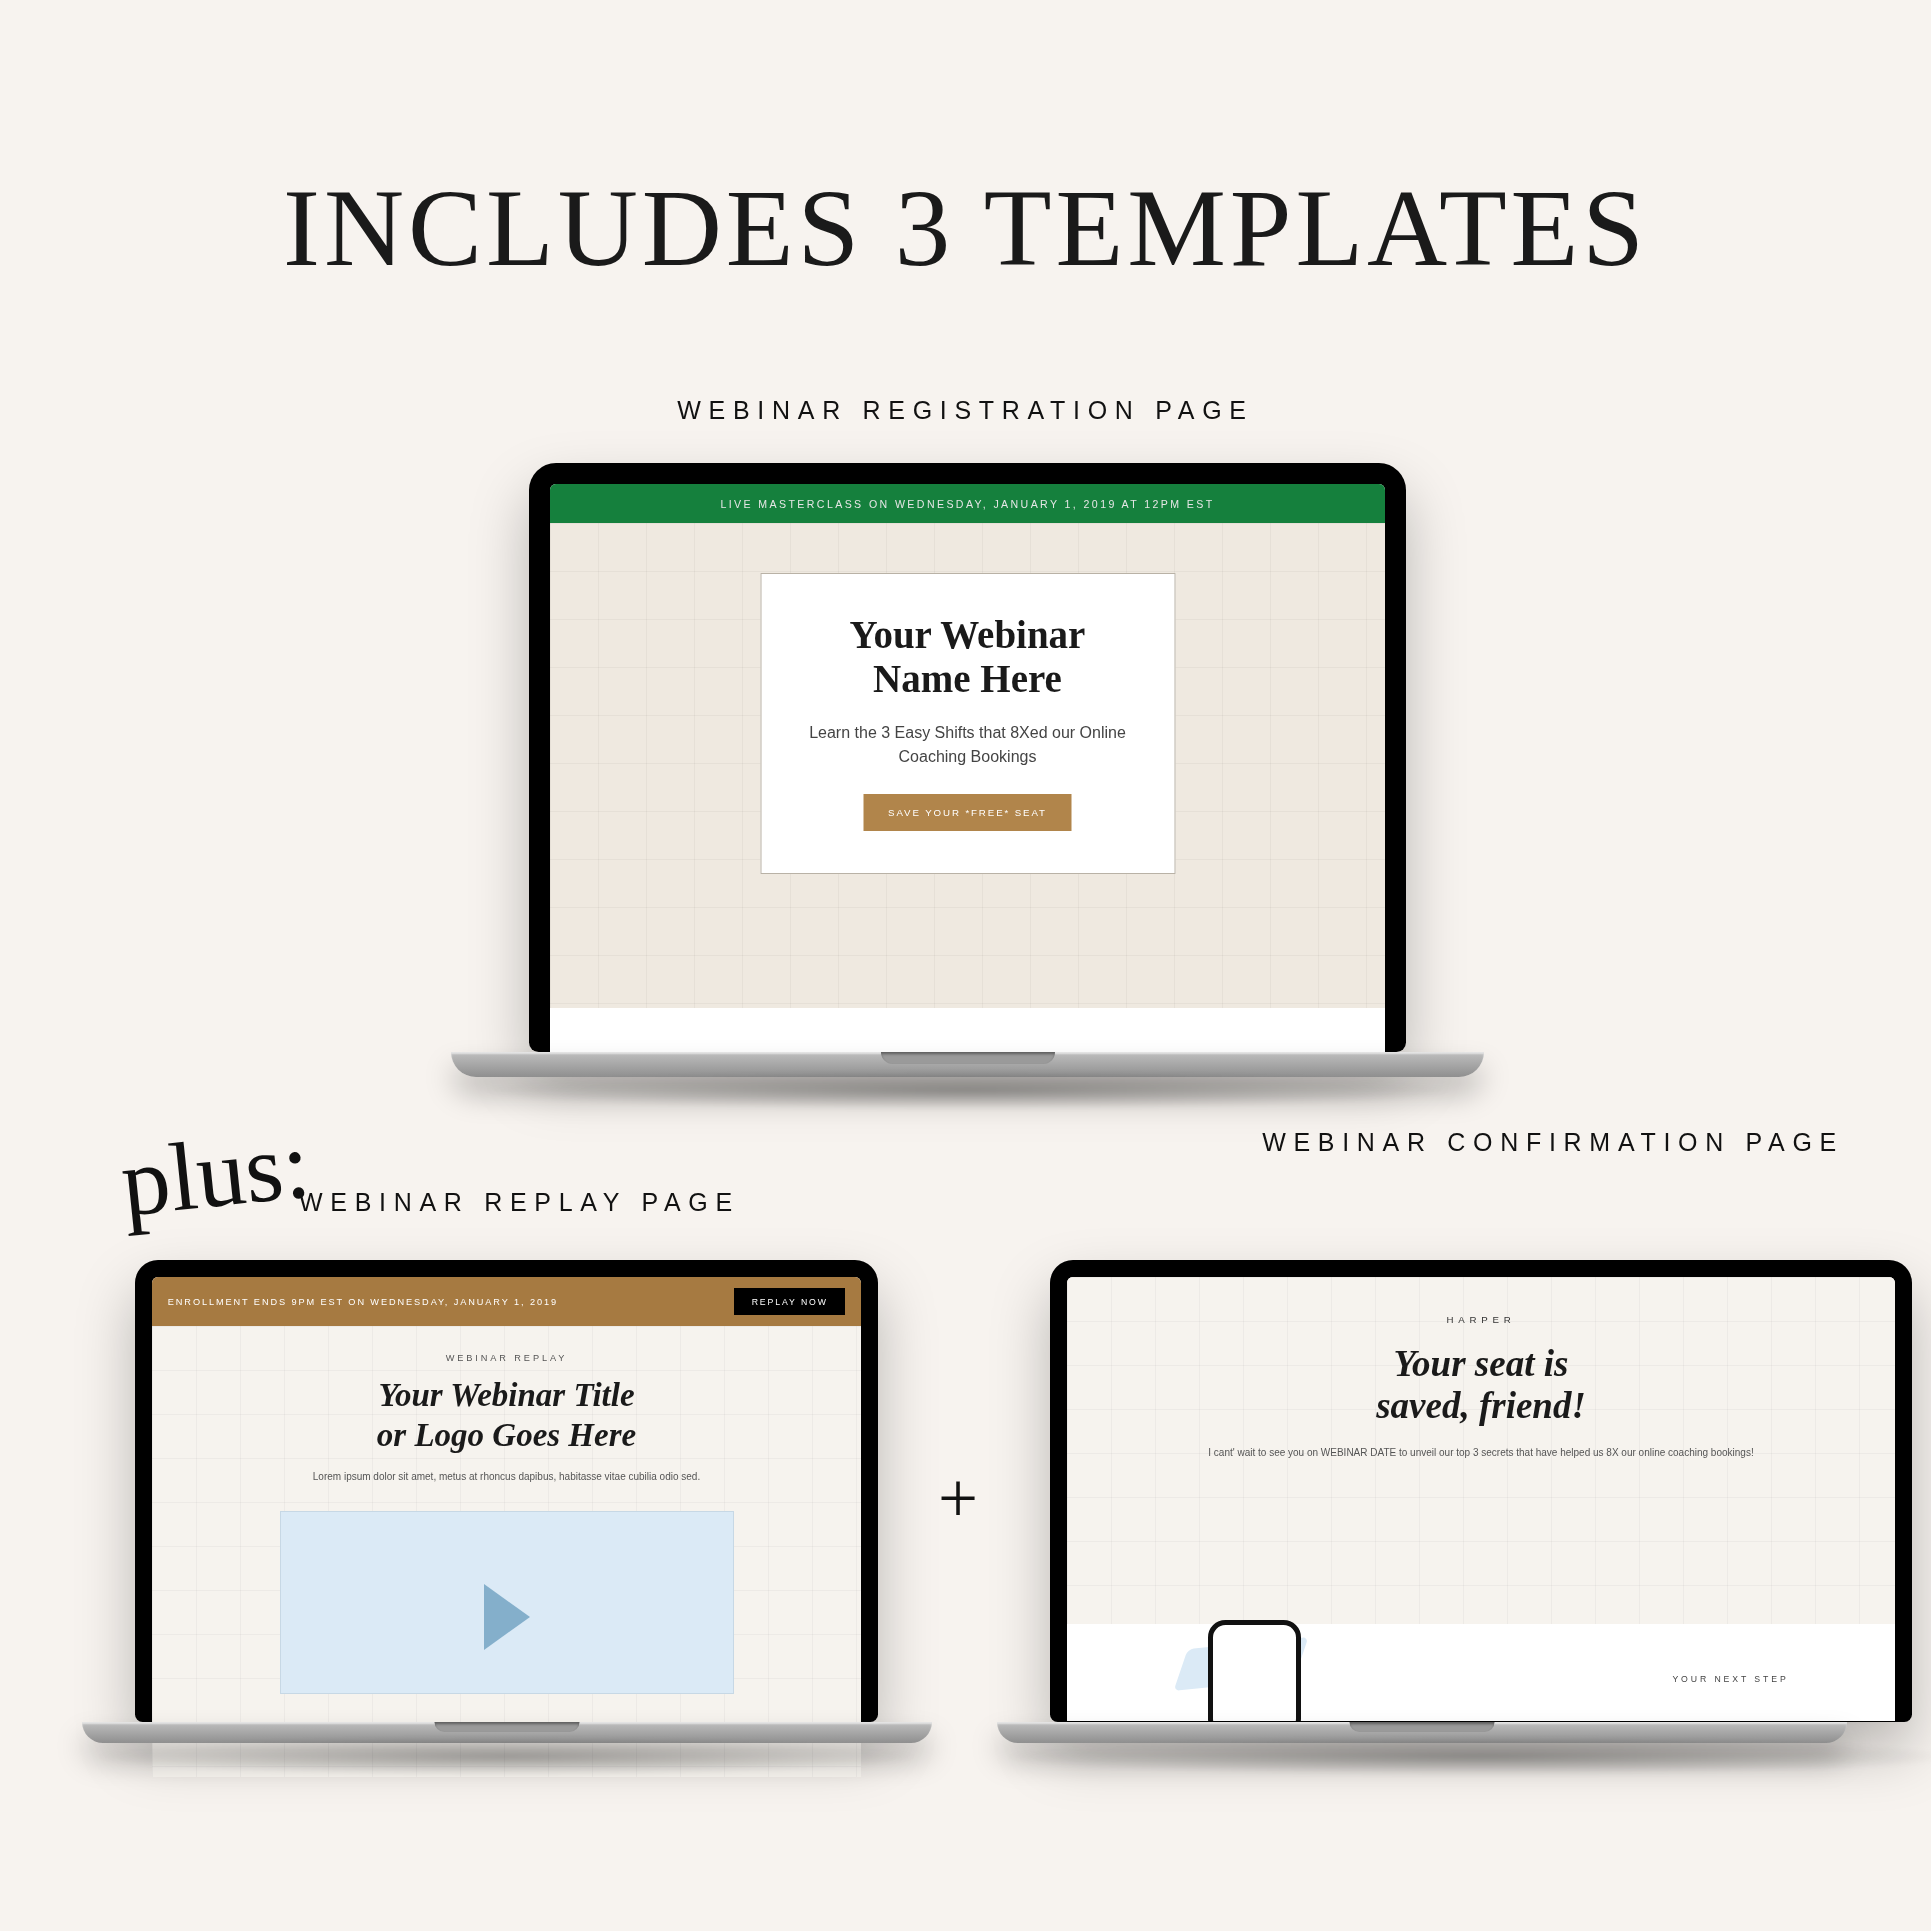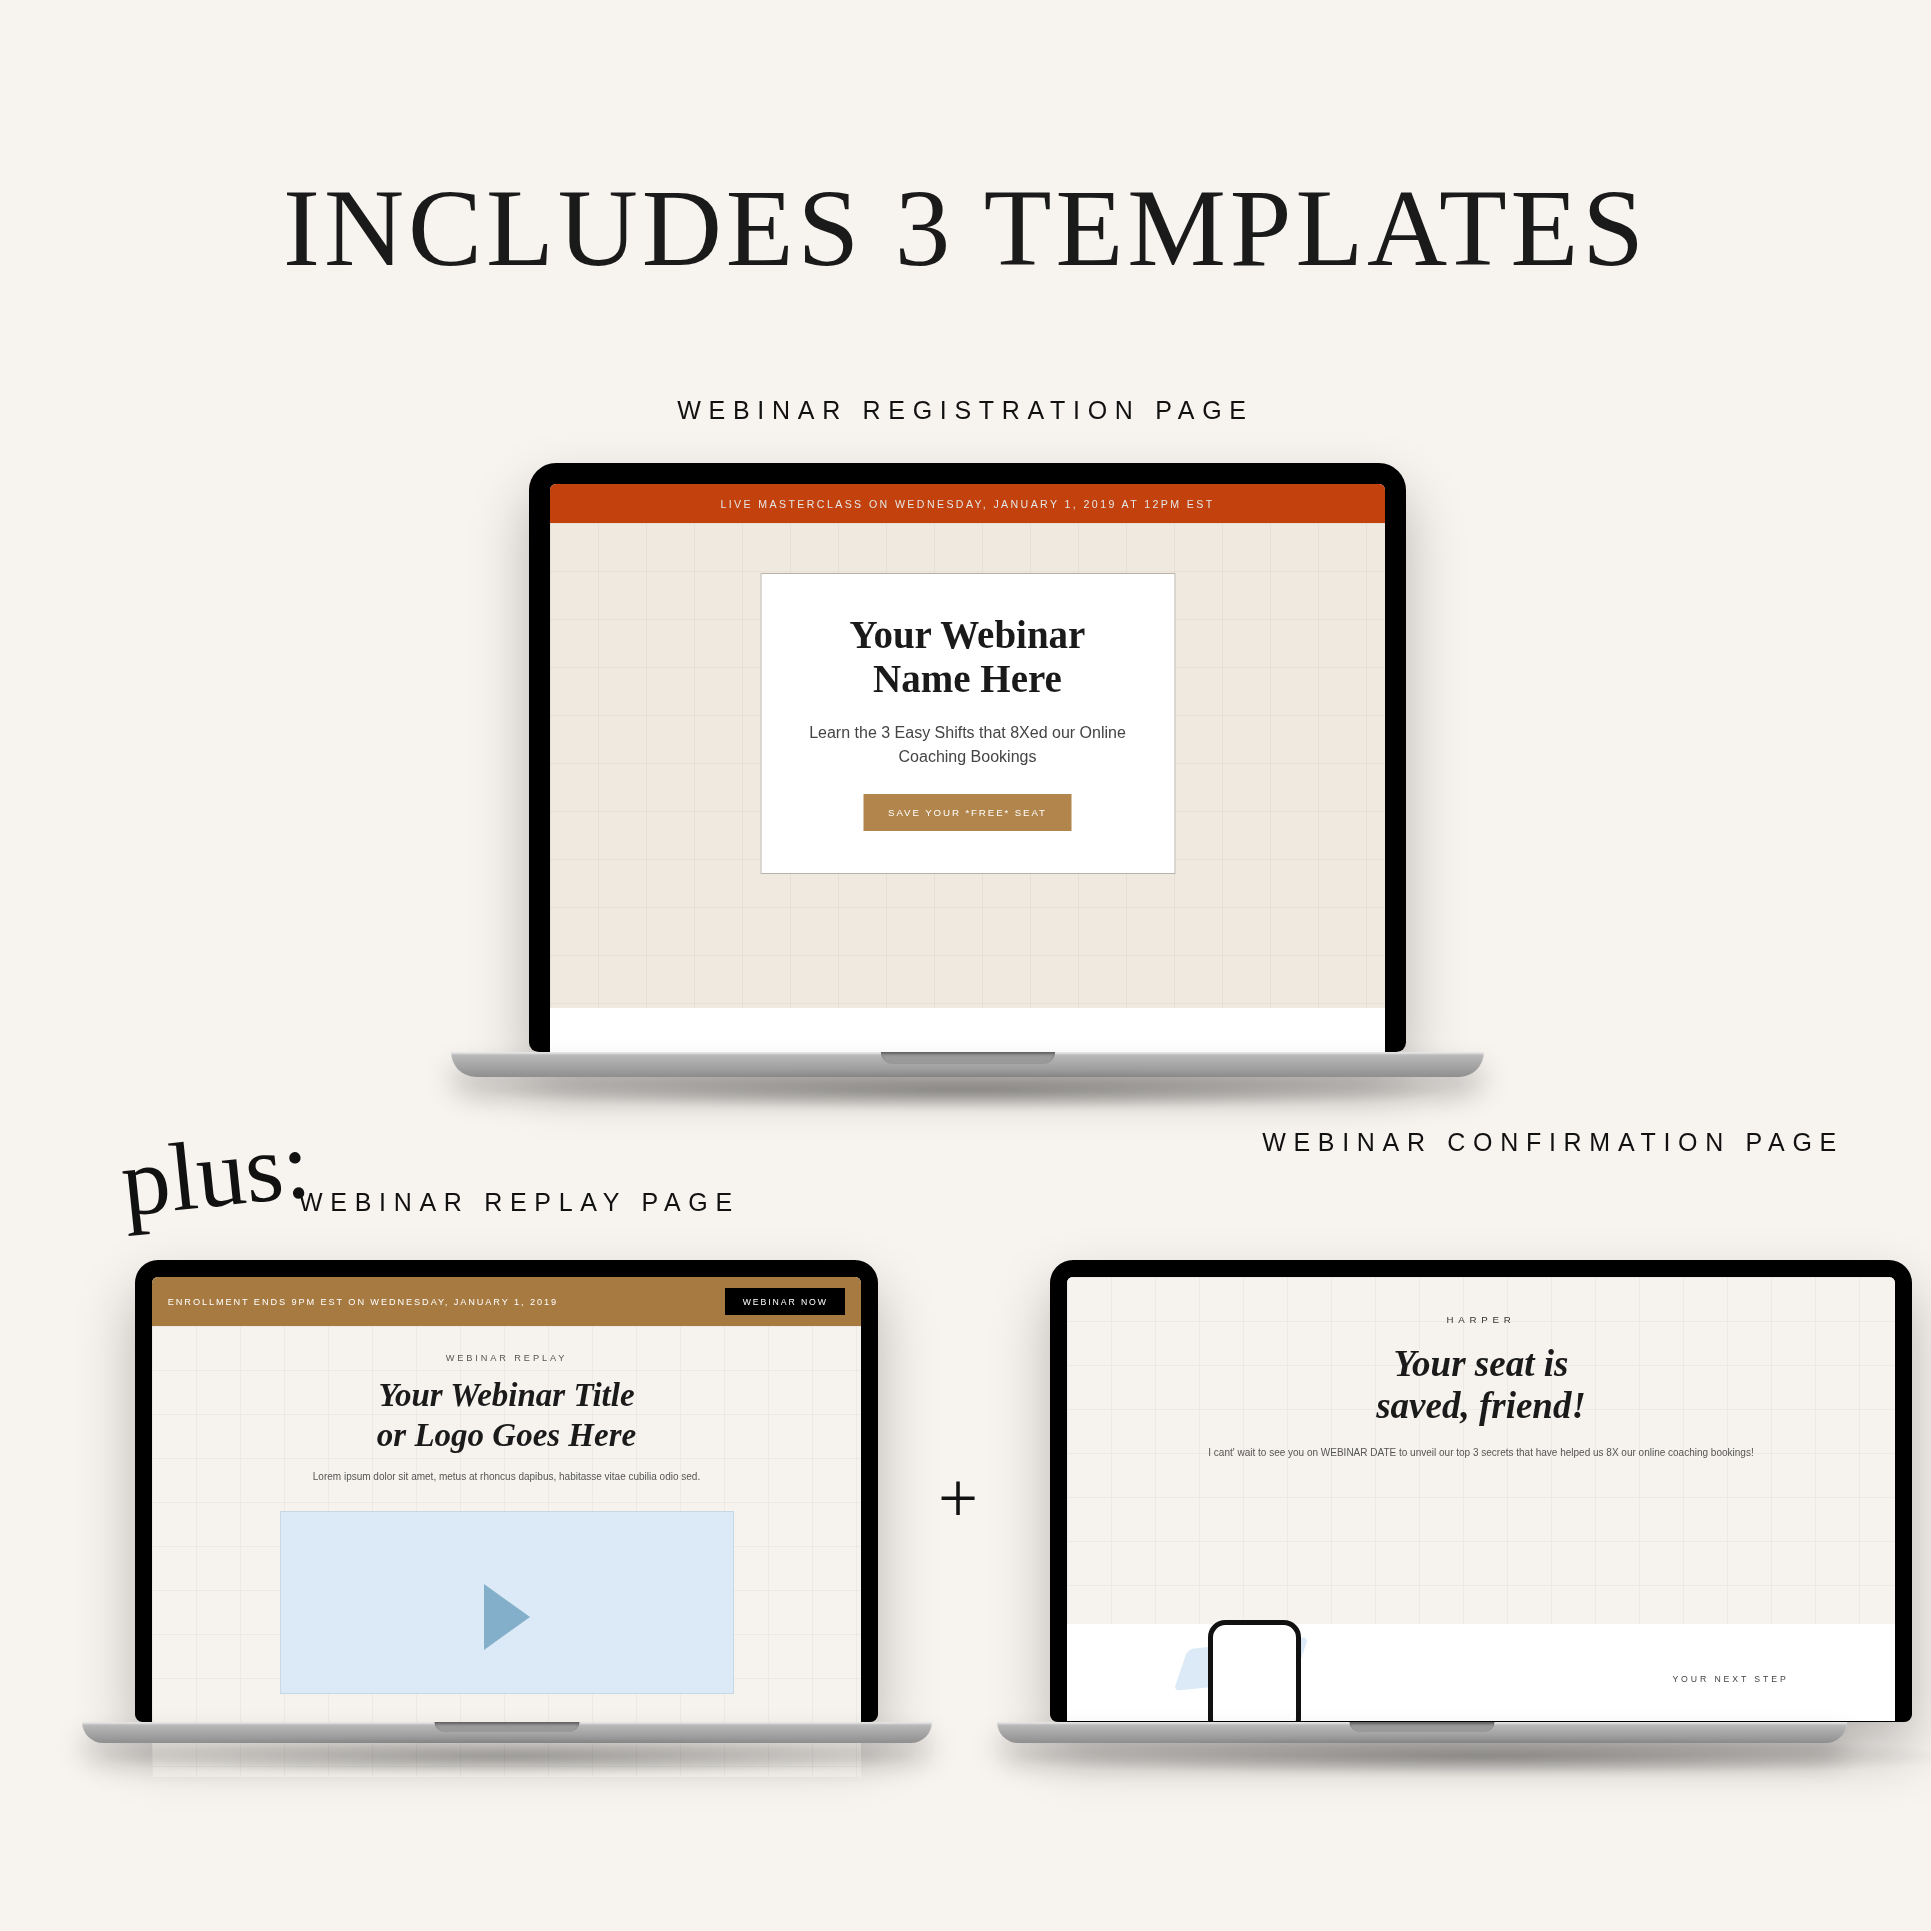--- a/index.html
+++ b/index.html
@@ -56,21 +56,21 @@
     filter:blur(1.9px);
   }
 
   
   .lap-top{left:529px;top:463px;width:877px;}
   .lap-top .bezel{height:589px;}
   .lap-top .screen{height:568px;}
   .lap-top .base{width:1033px;margin-left:-78px;}
 
   .reg-bar{
-    background:#c2410c;color:#e6e6e6;font-family:Arial,Helvetica,sans-serif;
+    background:#15803d;color:#e6e6e6;font-family:Arial,Helvetica,sans-serif;
     font-size:10.6px;letter-spacing:2.4px;text-align:center;padding:13.5px 9.7px;
   }
   .reg-body{
     height:calc(100% - 39px);background:var(--cream);
     background-image:
       linear-gradient(rgba(0,0,0,.04) 1px,transparent 1px),
       linear-gradient(90deg,rgba(0,0,0,.04) 1px,transparent 1px);
     background-size:48px 48px;
     position:relative;
   }
@@ -215,21 +215,21 @@
   <div class="plus-script">plus:</div>
   <div class="label left">WEBINAR REPLAY PAGE</div>
   <div class="label right">WEBINAR CONFIRMATION PAGE</div>
   <div class="plus-sym">+</div>
 
   <div class="laptop lap-bl">
     <div class="bezel">
       <div class="screen">
         <div class="rep-bar">
           <span>ENROLLMENT ENDS 9PM EST ON WEDNESDAY, JANUARY 1, 2019</span>
-          <span class="pill">WEBINAR NOW</span>
+          <span class="pill">REPLAY NOW</span>
         </div>
         <div class="rep-body">
           <div class="rep-eyebrow">WEBINAR REPLAY</div>
           <h2>
             <span>Your Webinar Title</span><br>
             <span>or Logo Goes Here</span>
           </h2>
           <p>Lorem ipsum dolor sit amet, metus at rhoncus dapibus, habitasse vitae cubilia odio sed.</p>
           <div class="rep-video">
             <div class="rep-play"></div>

